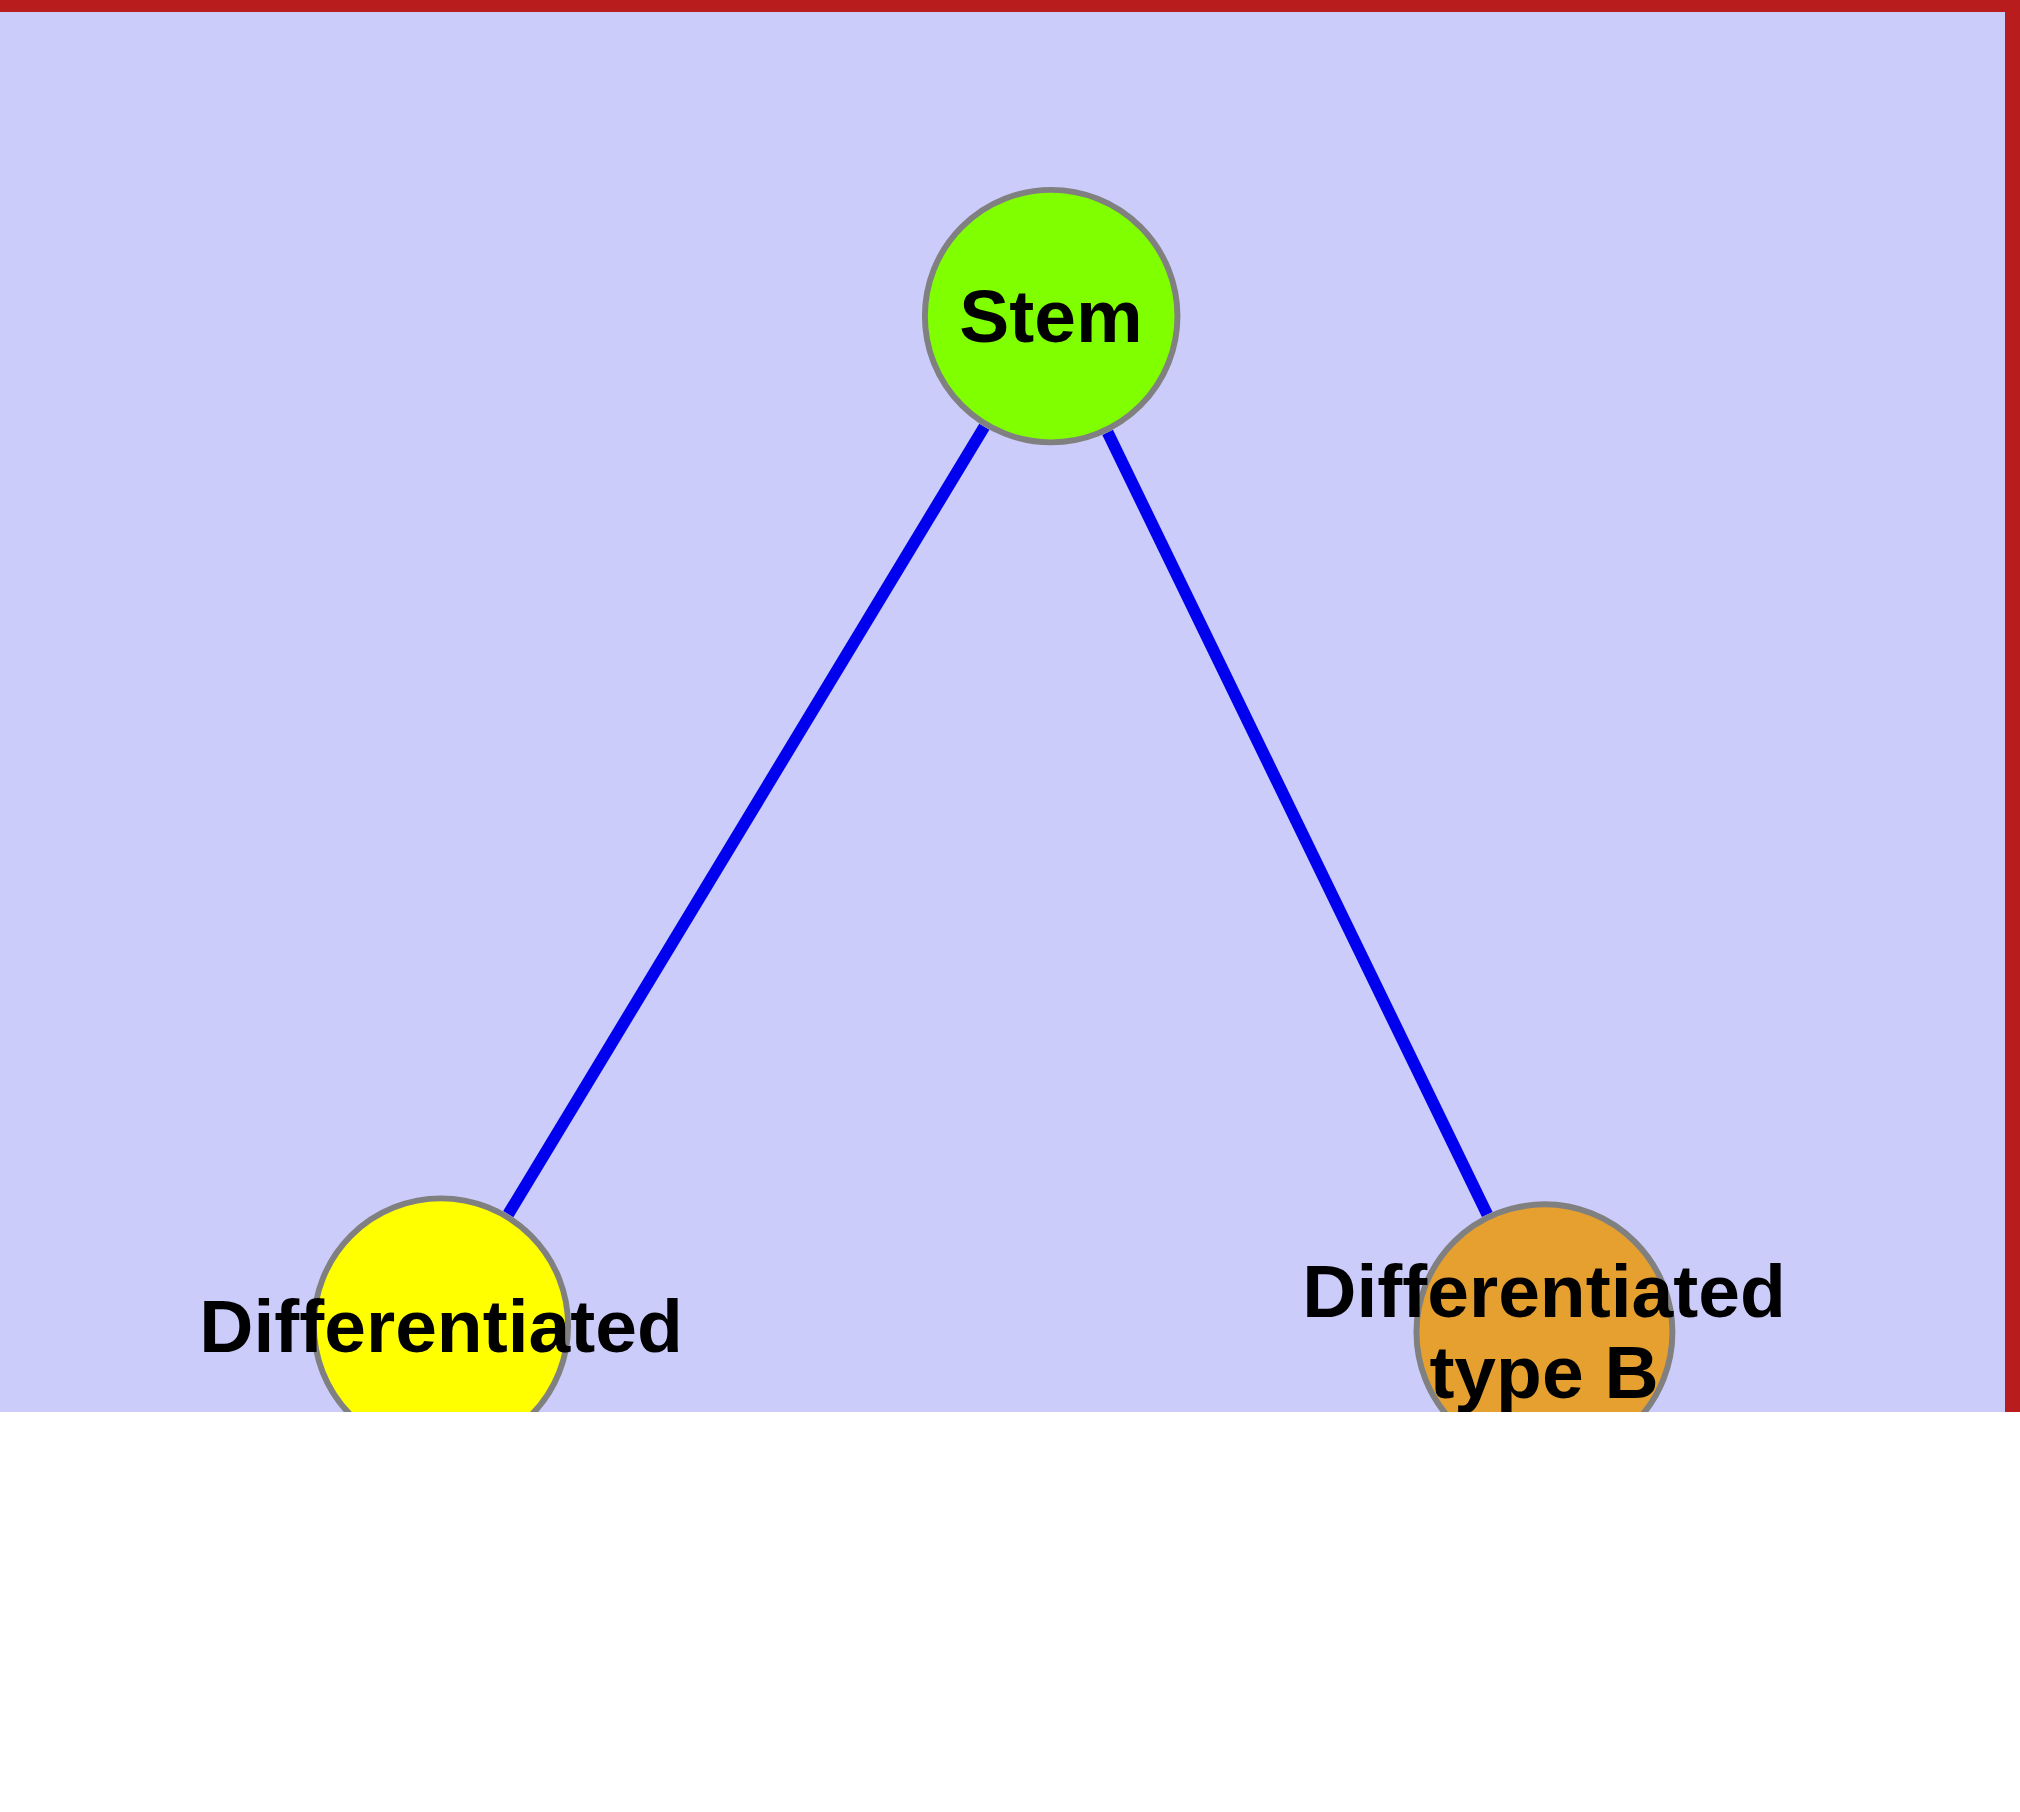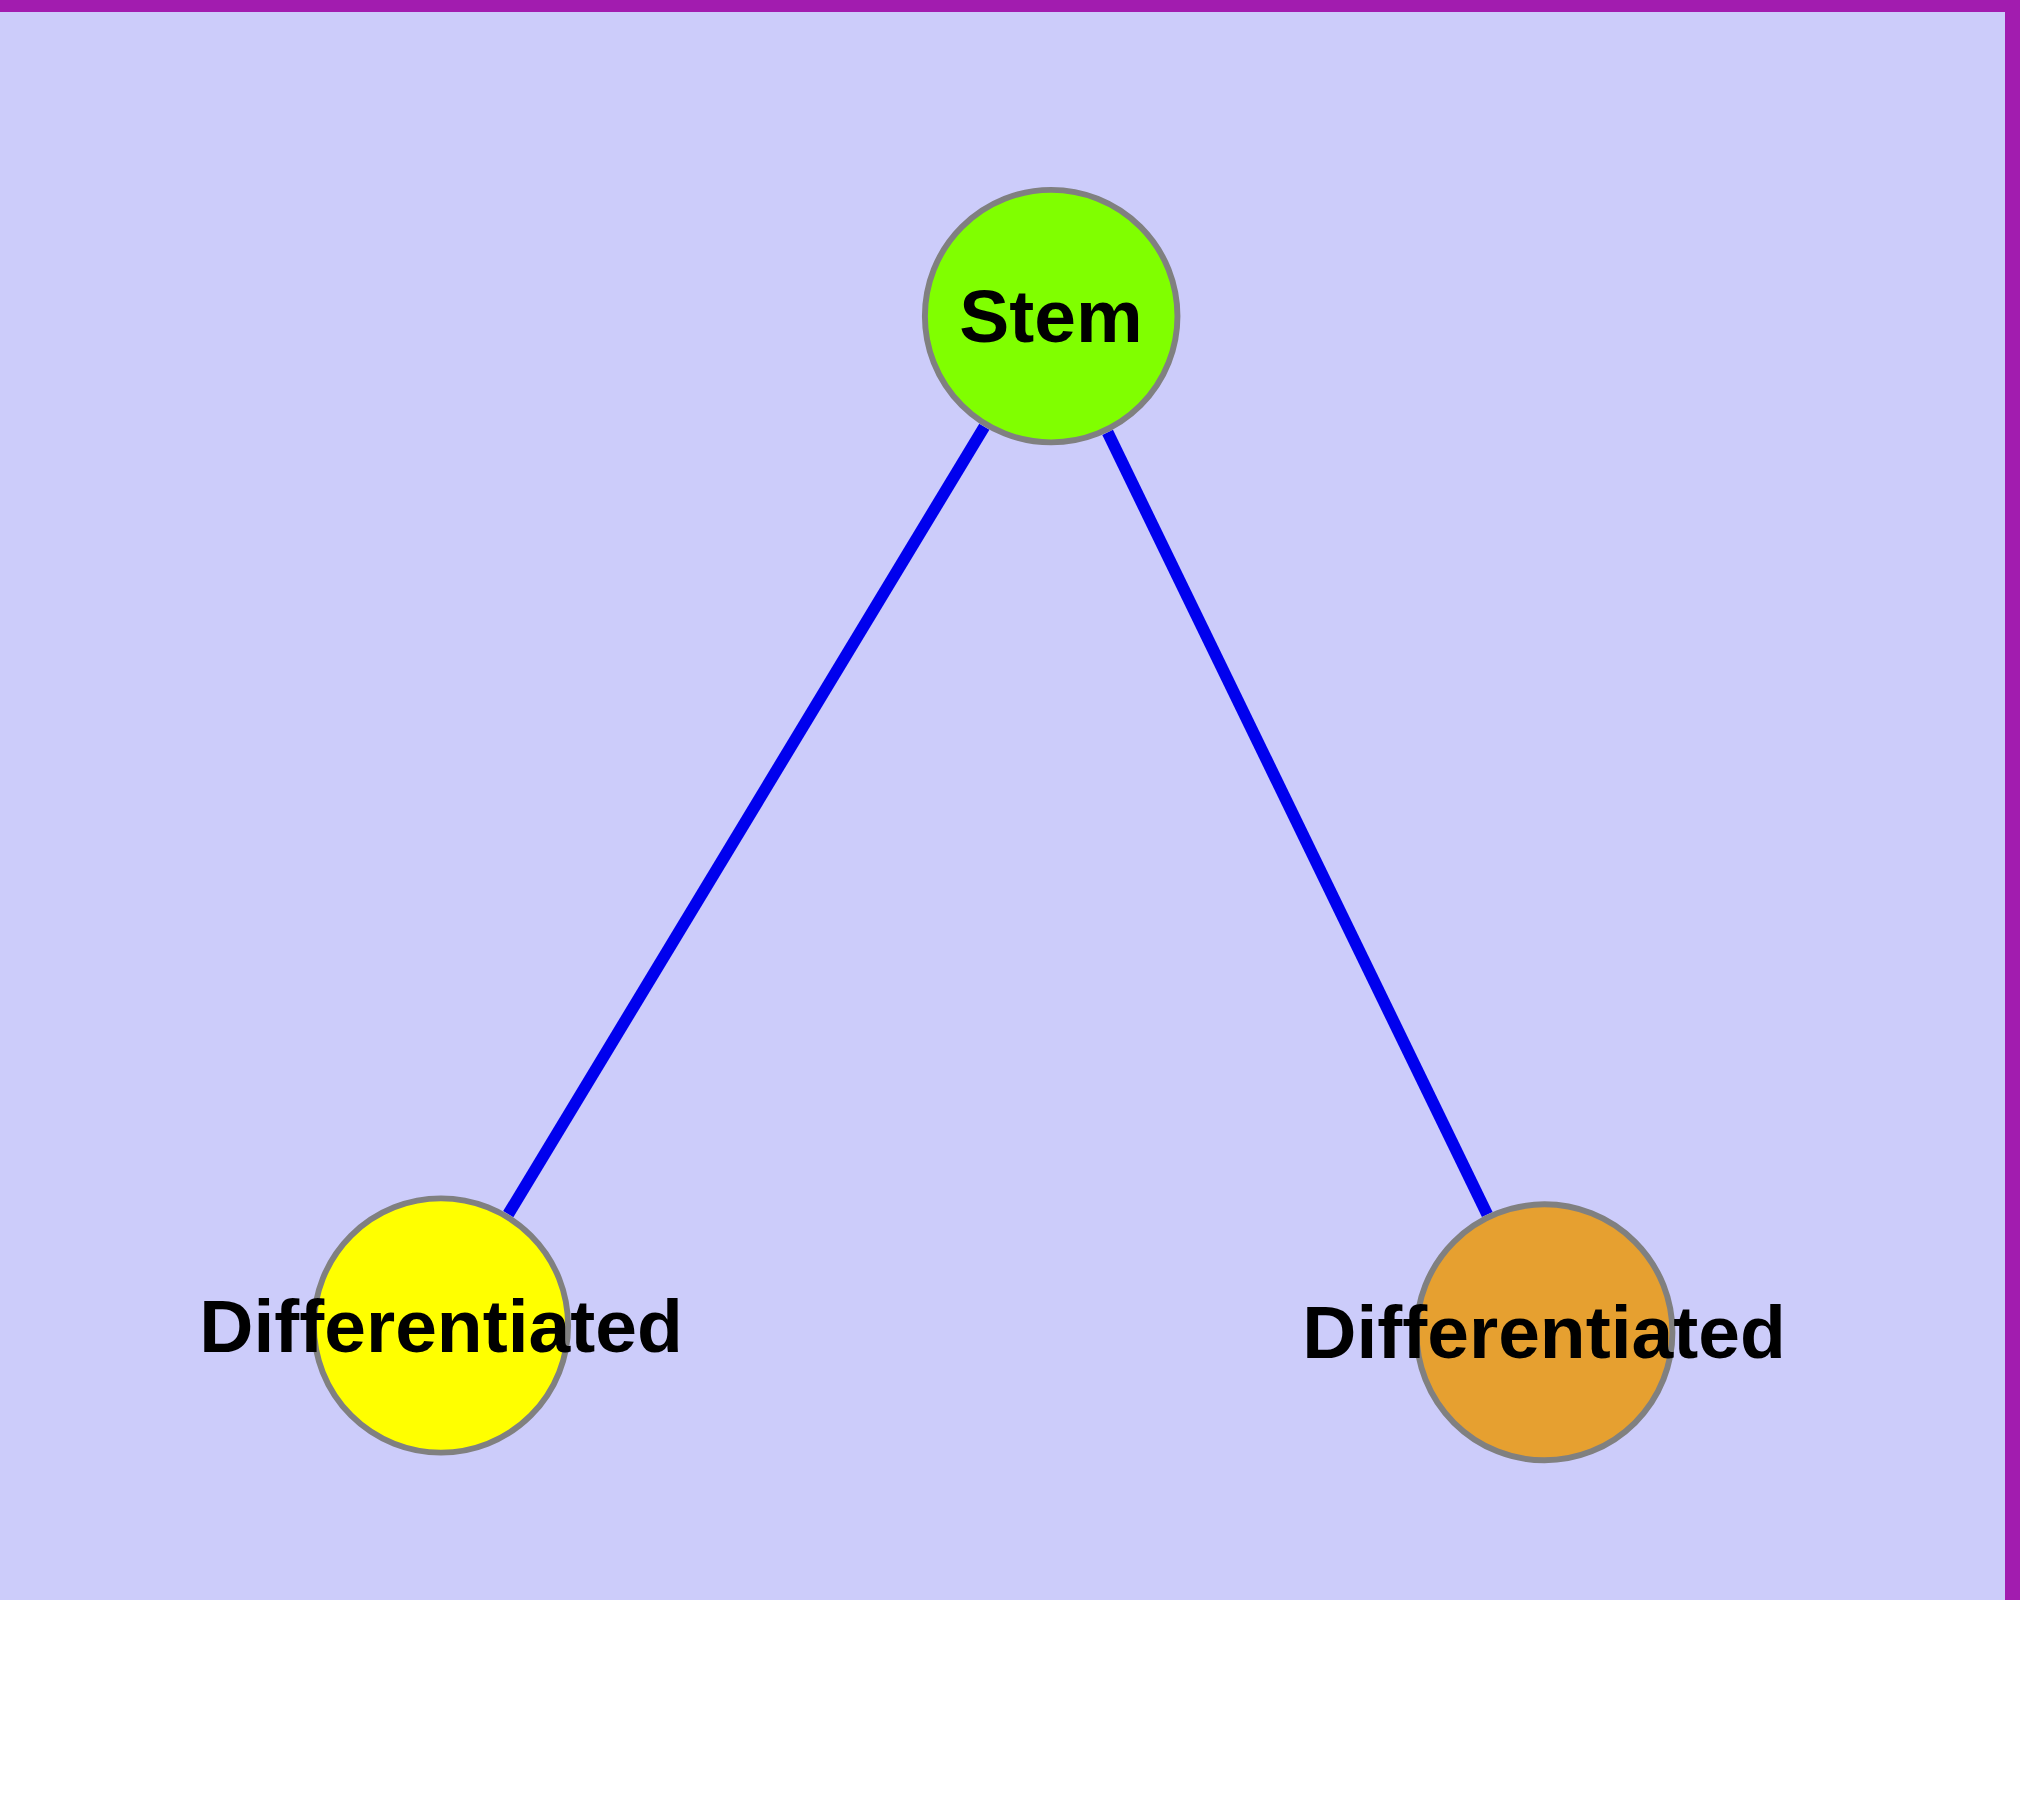--- a/index.html
+++ b/index.html
@@ -3,22 +3,22 @@
 <meta charset="utf-8">
 <style>
   html, body {
     margin: 0;
     padding: 0;
     background: #ffffff;
   }
   #canvas {
     position: relative;
     width: 2021px;
-    height: 1600px;
-    background: #a21caf;
+    height: 1412px;
+    background: #b91c1c;
     overflow: hidden;
     font-family: "Liberation Sans", sans-serif;
   }
   #plot-bg {
     position: absolute;
     left: 0px;
     top: 12px;
     width: 2005px;
     height: 1800px;
     background: #ccccfa;
@@ -67,16 +67,17 @@
   <div class="node-label" id="label-stem" style="left:1051px; top:316px;">
     <div>Stem</div>
   </div>
 
   <div class="node-label" id="label-diff-a" style="left:441px; top:1326px;">
     <div>Differentiated</div>
   </div>
 
   <div class="node-label" id="label-diff-b" style="left:1544px; top:1332px;">
     <div>Differentiated</div>
+    <div>type B</div>
   </div>
 
 </div>
 
 
 </body></html>

